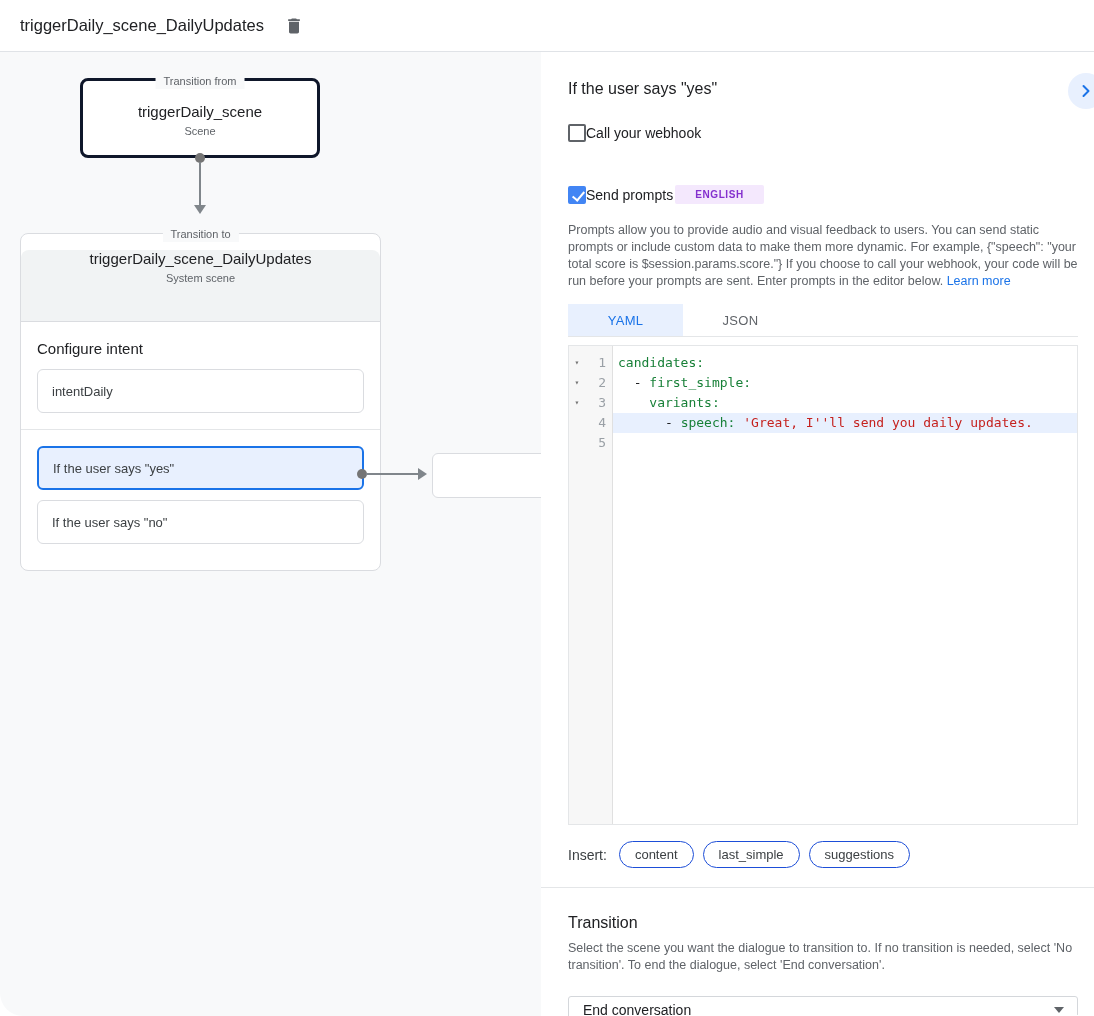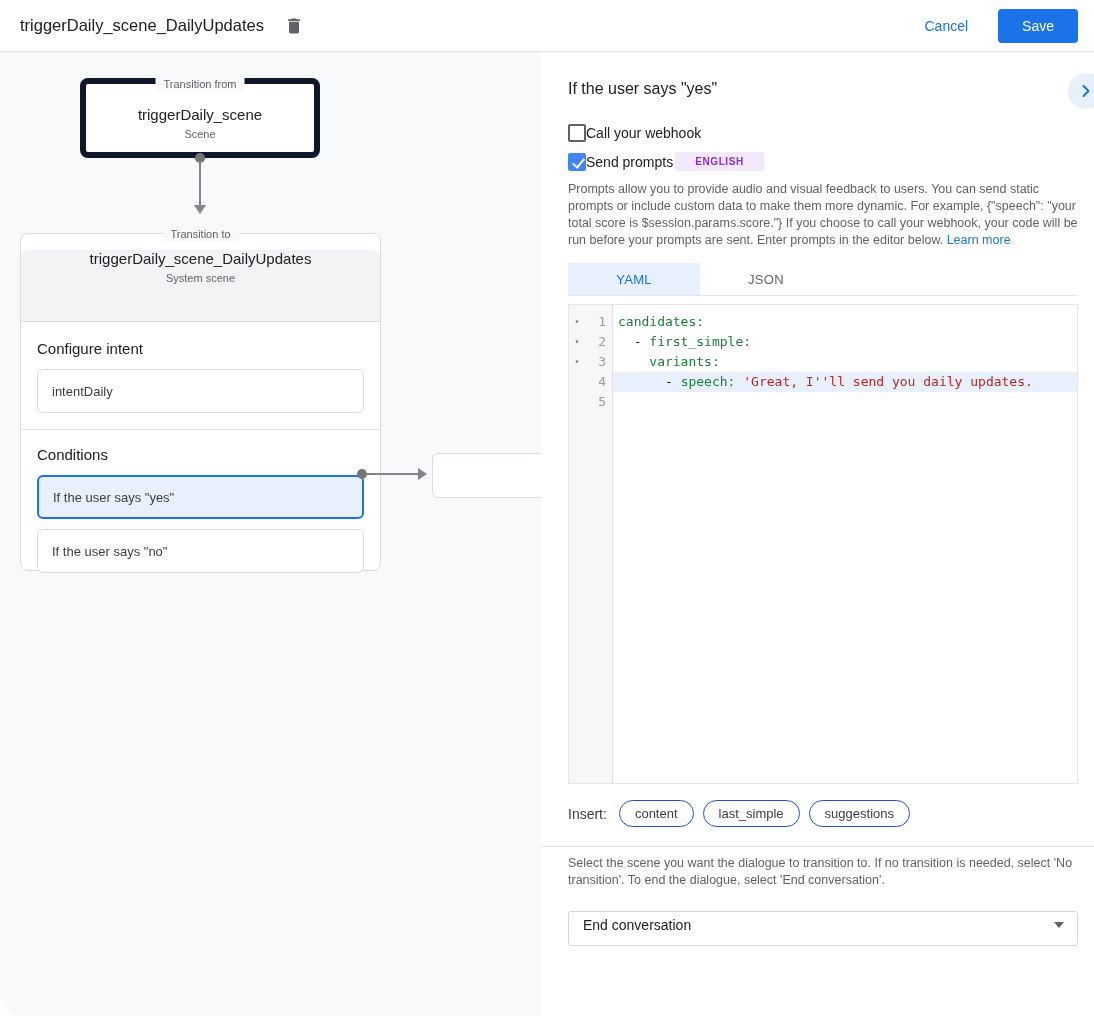--- a/index.html
+++ b/index.html
@@ -22,21 +22,21 @@
   
   .content { display:flex; height:964px; }
   .canvas { width:541px; height:964px; background:#f8f9fa; position:relative; overflow:hidden; flex:none; }
   .details { width:553px; height:964px; background:#fff; position:relative;
     padding:0 16px 0 27px; overflow:hidden; }
 
   
   .node-legend { position:absolute; top:-8px; left:50%; transform:translateX(-50%);
     background:#f8f9fa; padding:0 8px; font-size:11px; color:#5f6368; white-space:nowrap; line-height:16px; }
   .from-node { position:absolute; left:80px; top:26px; width:240px; height:80px;
-    background:#fff; border:6px solid #0f172a; border-radius:8px; text-align:center; }
+    background:#fff; border:3px solid #0f172a; border-radius:8px; text-align:center; }
   .node-title { font-size:15px; color:#202124; margin-top:22px; }
   .node-subtitle { font-size:11px; color:#5f6368; margin-top:5px; }
 
   .connector-dot { position:absolute; width:10px; height:10px; border-radius:50%; background:#757575; }
   .connector-line-v { position:absolute; width:2px; background:#80868b; }
   .connector-line-h { position:absolute; height:2px; background:#80868b; }
   .arrow-down { position:absolute; width:0; height:0;
     border-left:6px solid transparent; border-right:6px solid transparent; border-top:9px solid #80868b; }
   .arrow-right { position:absolute; width:0; height:0;
     border-top:6px solid transparent; border-bottom:6px solid transparent; border-left:9px solid #80868b; }
@@ -57,34 +57,34 @@
   .condition.selected { border:2px solid #1a73e8; background:#e8f0fe; }
   .target-box { position:absolute; left:432px; top:401px; width:124px; height:45px;
     background:#fff; border:1px solid #dadce0; border-radius:6px; cursor:pointer; }
 
   
   .details-title { font-size:16px; font-weight:400; color:#202124; margin-top:28px; }
   .collapse-btn { position:absolute; right:-10px; top:21px; width:36px; height:36px; border-radius:50%;
     background:#e8f0fe; border:none; cursor:pointer; display:flex; align-items:center; justify-content:center; }
   .check-row { display:flex; align-items:center; }
   .check-row.webhook { margin-top:26px; }
-  .check-row.prompts { margin-top:10px; }
+  .check-row.prompts { margin-top:43px; }
   .checkbox { width:18px; height:18px; border:2px solid #5f6368; border-radius:2px; background:#fff;
     cursor:pointer; position:relative; flex:none; }
   .checkbox.checked { background:#4285f4; border-color:#4285f4; }
   .checkbox.checked::after { content:""; position:absolute; left:5px; top:1px; width:5px; height:10px;
     border:solid #fff; border-width:0 2px 2px 0; transform:rotate(40deg); }
   .check-label { font-size:14px; font-weight:500; color:#202124; }
   .lang-badge { background:#f4e8fd; color:#8430ce; font-size:10px; font-weight:700;
     letter-spacing:0.6px; padding:4px 20px; border-radius:2px; margin-left:2px; }
-  .desc { margin-top:10px; font-size:12.5px; line-height:17px; color:#5f6368; max-width:512px; }
+  .desc { margin-top:18px; font-size:12.5px; line-height:17px; color:#5f6368; max-width:512px; }
   .link { color:#1a73e8; text-decoration:none; cursor:pointer; }
 
   .tabs { display:flex; margin-top:14px; border-bottom:1px solid #e4e6e8; width:510px; }
-  .tab { width:132px; height:32px; display:flex; align-items:center; justify-content:center;
+  .tab { width:115px; height:32px; display:flex; align-items:center; justify-content:center;
     font-size:13px; font-weight:500; letter-spacing:0.3px; color:#5f6368; cursor:pointer; }
   .tab.active { background:#e8f0fe; color:#1a73e8; }
 
   
   .editor { margin-top:8px; width:510px; height:480px; position:relative;
     border:1px solid #e4e6e8; background:#fff; overflow:hidden;
     font-family:"DejaVu Sans Mono","Liberation Mono",monospace; font-size:13px; cursor:text; }
   .gutter-bg { position:absolute; left:0; top:0; bottom:0; width:44px;
     background:#f7f7f7; border-right:1px solid #e0e0e0; }
   .cm-line { position:relative; display:flex; height:20px; line-height:20px; }
@@ -116,24 +116,20 @@
 
   <header class="topbar">
     <div class="topbar-left">
       <h1 class="page-title">triggerDaily_scene_DailyUpdates</h1>
       <button class="icon-btn">
         <svg width="20" height="20" viewBox="0 0 24 24" fill="#5f6368">
           <path d="M6 19c0 1.1.9 2 2 2h8c1.1 0 2-.9 2-2V7H6v12zM19 4h-3.5l-1-1h-5l-1 1H5v2h14V4z"></path>
         </svg>
       </button>
     </div>
-    <div class="topbar-right">
-      <button class="text-btn">Cancel</button>
-      <button class="primary-btn">Save</button>
-    </div>
   </header>
 
   <div class="content">
 
     <div class="canvas">
 
       <div class="from-node">
         <span class="node-legend">Transition from</span>
         <div class="node-title">triggerDaily_scene</div>
         <div class="node-subtitle">Scene</div>
@@ -148,21 +144,20 @@
         <div class="scene-header">
           <div class="node-title">triggerDaily_scene_DailyUpdates</div>
           <div class="node-subtitle">System scene</div>
         </div>
         <div class="scene-body">
           <div class="section-label">Configure intent</div>
           <div class="intent-box">
             <span>intentDaily</span>
           </div>
           <div class="body-divider"></div>
-          <div class="section-label">Conditions</div>
           <div class="condition selected">
             <span>If the user says "yes"</span>
           </div>
           <div class="condition" style="margin-bottom:0;">
             <span>If the user says "no"</span>
           </div>
         </div>
       </div>
 
       <div class="connector-dot" style="left:357px; top:417px;"></div>
@@ -231,20 +226,21 @@
 
       <div class="insert-row">
         <span class="insert-label">Insert:</span>
         <button class="chip">content</button>
         <button class="chip">last_simple</button>
         <button class="chip">suggestions</button>
       </div>
 
       <div class="panel-divider"></div>
 
+      <h2 class="transition-title">Transition</h2>
       <p class="desc" style="margin-top:8px;">Select the scene you want the dialogue to transition to. If no transition is needed, select 'No transition'. To end the dialogue, select 'End conversation'.</p>
 
       <div class="dropdown">
         <span>End conversation</span>
         <span class="dd-arrow"></span>
       </div>
 
     </aside>
   </div>
 </div>

